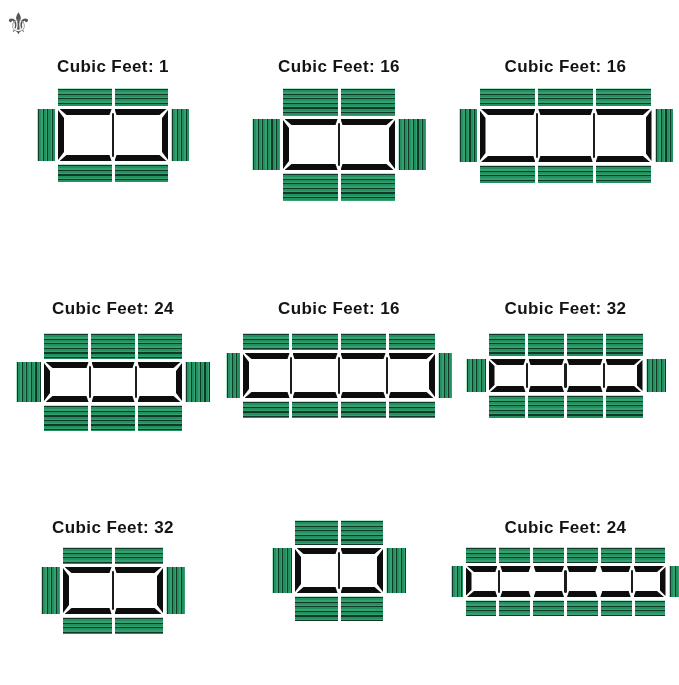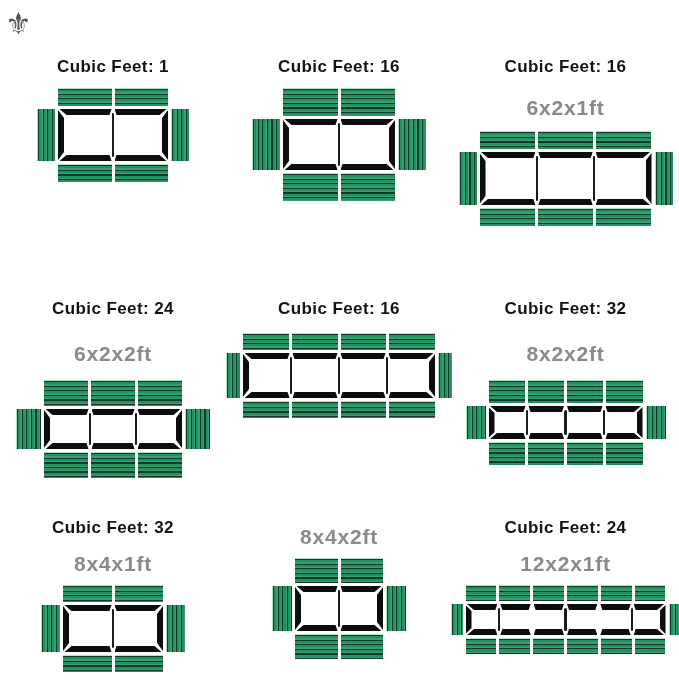--- a/index.html
+++ b/index.html
@@ -108,21 +108,20 @@
           <div class="prow" style="width: 112px;">
             <div class="hpanel" style="height: 28px;"></div>
             <div class="hpanel" style="height: 28px;"></div>
           </div>
         </div>
         <div class="side" style="width: 28px; height: 51px;"></div>
       </div>
   </div>
     <div class="cell">
     <div class="cubic">Cubic Feet: 16</div>
-    <div class="dims">6x2x1ft</div>
     <div class="diagram">
         <div class="side" style="width: 18px; height: 53px;"></div>
         <div class="mid">
           <div class="prow" style="width: 172px;">
             <div class="hpanel" style="height: 18px;"></div>
             <div class="hpanel" style="height: 18px;"></div>
             <div class="hpanel" style="height: 18px;"></div>
           </div>
           <div class="frame" style="width: 172px; height: 53px;">
             <div class="fbar" style="left: 1.5px; width: 54.3333px; top: 0px; height: 6px; clip-path: polygon(7px 100%, 0px 0px, 100% 0px, calc(100% - 2px) 100%);"></div>
@@ -140,21 +139,20 @@
             <div class="hpanel" style="height: 18px;"></div>
             <div class="hpanel" style="height: 18px;"></div>
             <div class="hpanel" style="height: 18px;"></div>
           </div>
         </div>
         <div class="side" style="width: 18px; height: 53px;"></div>
       </div>
   </div>
     <div class="cell">
     <div class="cubic">Cubic Feet: 24</div>
-    <div class="dims">6x2x2ft</div>
     <div class="diagram">
         <div class="side" style="width: 25px; height: 40px;"></div>
         <div class="mid">
           <div class="prow" style="width: 138px;">
             <div class="hpanel" style="height: 26px;"></div>
             <div class="hpanel" style="height: 26px;"></div>
             <div class="hpanel" style="height: 26px;"></div>
           </div>
           <div class="frame" style="width: 138px; height: 40px;">
             <div class="fbar" style="left: 1.5px; width: 43px; top: 0px; height: 6px; clip-path: polygon(7px 100%, 0px 0px, 100% 0px, calc(100% - 2px) 100%);"></div>
@@ -208,21 +206,20 @@
             <div class="hpanel" style="height: 17px;"></div>
             <div class="hpanel" style="height: 17px;"></div>
             <div class="hpanel" style="height: 17px;"></div>
           </div>
         </div>
         <div class="side" style="width: 14px; height: 45px;"></div>
       </div>
   </div>
     <div class="cell">
     <div class="cubic">Cubic Feet: 32</div>
-    <div class="dims">8x2x2ft</div>
     <div class="diagram">
         <div class="side" style="width: 20px; height: 33px;"></div>
         <div class="mid">
           <div class="prow" style="width: 154px;">
             <div class="hpanel" style="height: 23px;"></div>
             <div class="hpanel" style="height: 23px;"></div>
             <div class="hpanel" style="height: 23px;"></div>
             <div class="hpanel" style="height: 23px;"></div>
           </div>
           <div class="frame" style="width: 154px; height: 33px;">
@@ -245,21 +242,20 @@
             <div class="hpanel" style="height: 23px;"></div>
             <div class="hpanel" style="height: 23px;"></div>
             <div class="hpanel" style="height: 23px;"></div>
           </div>
         </div>
         <div class="side" style="width: 20px; height: 33px;"></div>
       </div>
   </div>
     <div class="cell">
     <div class="cubic">Cubic Feet: 32</div>
-    <div class="dims">8x4x1ft</div>
     <div class="diagram">
         <div class="side" style="width: 19px; height: 47px;"></div>
         <div class="mid">
           <div class="prow" style="width: 100px;">
             <div class="hpanel" style="height: 17px;"></div>
             <div class="hpanel" style="height: 17px;"></div>
           </div>
           <div class="frame" style="width: 100px; height: 47px;">
             <div class="fbar" style="left: 1.5px; width: 47px; top: 0px; height: 6px; clip-path: polygon(7px 100%, 0px 0px, 100% 0px, calc(100% - 2px) 100%);"></div>
             <div class="fbar" style="left: 1.5px; width: 47px; bottom: 0px; height: 6px; clip-path: polygon(0px 100%, 7px 0px, calc(100% - 2px) 0px, 100% 100%);"></div>
@@ -271,21 +267,20 @@
           </div>
           <div class="prow" style="width: 100px;">
             <div class="hpanel" style="height: 17px;"></div>
             <div class="hpanel" style="height: 17px;"></div>
           </div>
         </div>
         <div class="side" style="width: 19px; height: 47px;"></div>
       </div>
   </div>
     <div class="cell">
-    <div class="dims">8x4x2ft</div>
     <div class="diagram">
         <div class="side" style="width: 20px; height: 45px;"></div>
         <div class="mid">
           <div class="prow" style="width: 88px;">
             <div class="hpanel" style="height: 25px;"></div>
             <div class="hpanel" style="height: 25px;"></div>
           </div>
           <div class="frame" style="width: 88px; height: 45px;">
             <div class="fbar" style="left: 1.5px; width: 41px; top: 0px; height: 6px; clip-path: polygon(7px 100%, 0px 0px, 100% 0px, calc(100% - 2px) 100%);"></div>
             <div class="fbar" style="left: 1.5px; width: 41px; bottom: 0px; height: 6px; clip-path: polygon(0px 100%, 7px 0px, calc(100% - 2px) 0px, 100% 100%);"></div>
@@ -298,21 +293,20 @@
           <div class="prow" style="width: 88px;">
             <div class="hpanel" style="height: 25px;"></div>
             <div class="hpanel" style="height: 25px;"></div>
           </div>
         </div>
         <div class="side" style="width: 20px; height: 45px;"></div>
       </div>
   </div>
     <div class="cell">
     <div class="cubic">Cubic Feet: 24</div>
-    <div class="dims">12x2x1ft</div>
     <div class="diagram">
         <div class="side" style="width: 12px; height: 31px;"></div>
         <div class="mid">
           <div class="prow" style="width: 200px;">
             <div class="hpanel" style="height: 16px;"></div>
             <div class="hpanel" style="height: 16px;"></div>
             <div class="hpanel" style="height: 16px;"></div>
             <div class="hpanel" style="height: 16px;"></div>
             <div class="hpanel" style="height: 16px;"></div>
             <div class="hpanel" style="height: 16px;"></div>

